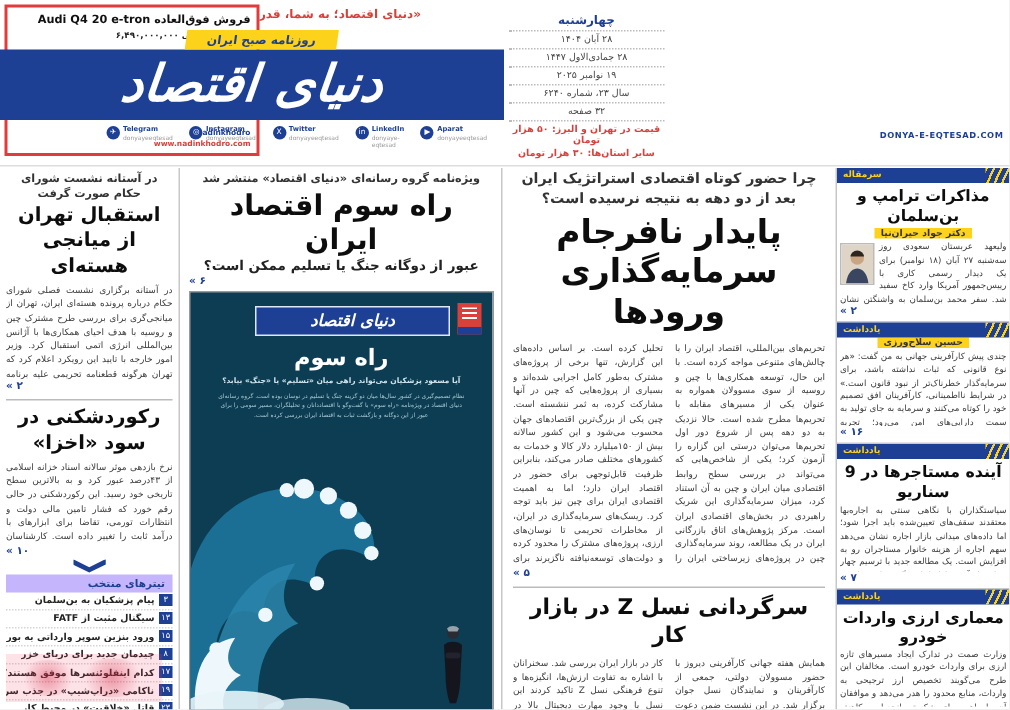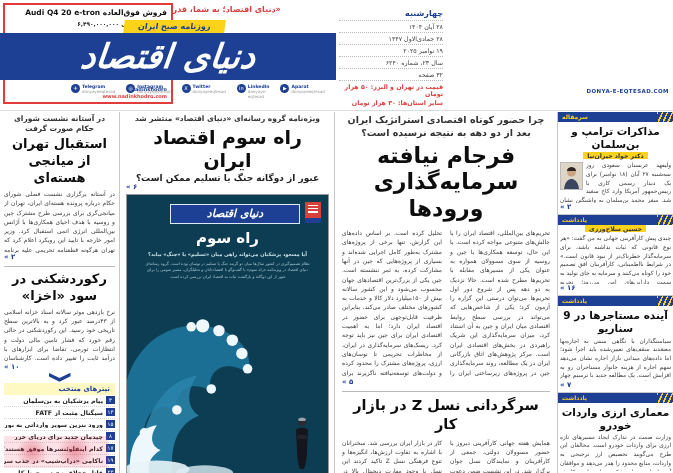--- a/index.html
+++ b/index.html
@@ -14,21 +14,21 @@
   .banner .mt{color:#fff;font-size:34px;font-weight:bold;font-style:italic;text-align:center;
               line-height:46px;letter-spacing:-2px;transform:skewX(-6deg);}
   .website{top:88px;right:4px;font-size:5.5px;font-weight:bold;color:#1d3f94;letter-spacing:.4px;z-index:3;}
   .socialbar{top:84px;right:352px;width:250px;display:flex;gap:11px;direction:ltr;z-index:3;}
   .soc{display:flex;gap:2px;align-items:flex-start;}
   .sic{width:9px;height:9px;border-radius:50%;background:#1d3f94;color:#fff;font-size:5px;
        line-height:9px;text-align:center;flex:0 0 9px;font-style:normal;}
   .soc .tx{display:flex;flex-direction:column;}
   .sn{font-size:4.5px;font-weight:bold;color:#1d3f94;line-height:5px;}
   .sh{font-size:4px;color:#999;line-height:5px;}
-  .dates{top:8px;right:230px;width:104px;}
+  .dates{top:8px;right:230px;width:104px;text-align:center;}
   .dates .wd{font-size:8px;font-weight:bold;color:#1d3f94;border-bottom:1px dotted #bbb;padding:1px 0 2px;}
   .dates .dl{font-size:6.3px;color:#444;border-bottom:1px dotted #bbb;padding:2px 0;}
   .dates .pr{font-size:6.3px;font-weight:bold;color:#d8403c;padding:2px 0 0;}
   
   .ad{top:3px;left:3px;width:170px;height:101px;border:2px solid #e23b3b;background:#fff;box-sizing:border-box;}
   .ad-title{position:absolute;top:3px;right:4px;width:160px;font-size:7.5px;font-weight:bold;color:#111;}
   .ad-bullets{position:absolute;top:16px;right:4px;width:96px;}
   .ad-b{font-size:5.8px;font-weight:bold;color:#222;margin-bottom:2px;}
   .ad-b:before{content:"";display:inline-block;width:3px;height:3px;background:#e23b3b;margin-left:2px;}
   .ad-car{position:absolute;left:3px;top:22px;width:72px;height:46px;}
@@ -45,21 +45,21 @@
   .kick{font-size:7.5px;font-weight:bold;color:#333;text-align:center;line-height:1.35;}
   .hl{font-weight:bold;color:#0d0d0d;text-align:center;}
   .bt{font-size:6px;line-height:1.55;text-align:justify;color:#3a3a3a;overflow:hidden;}
   .ref{direction:ltr;text-align:left;font-size:7px;font-weight:bold;color:#1d3f94;line-height:9px;}
   .div{height:1px;background:#bbb;margin:4px 0;}
   
   .col-left{left:0;top:112px;width:119px;padding:2px 4px;box-sizing:border-box;}
   .col-left .hl1{font-size:13px;line-height:1.3;margin:2px 0;}
   
   .chev{width:22px;height:9px;background:#1d3f94;clip-path:polygon(0 0,50% 60%,100% 0,100% 40%,50% 100%,0 40%);margin:1px auto 0;}
-  .listhead{background:#fef9c3;color:#1d3f94;font-size:7px;font-weight:bold;padding:2px 5px;margin-top:1px;}
+  .listhead{background:#c4b5fd;color:#1d3f94;font-size:7px;font-weight:bold;padding:2px 5px;margin-top:1px;}
   .lrow{display:flex;align-items:center;gap:3px;border-bottom:1px dotted #d5d5d5;padding:1.5px 0;}
   .lnum{flex:0 0 9px;width:9px;height:8px;background:#1d3f94;color:#fff;font-size:5.5px;line-height:8px;text-align:center;}
   .ltx{font-size:6.3px;font-weight:bold;color:#222;white-space:nowrap;overflow:hidden;}
   .wm{left:4px;top:436px;width:104px;height:32px;background:rgba(240,80,110,.16);z-index:2;pointer-events:none;overflow:hidden;}
   .wm i{position:absolute;background:radial-gradient(circle,rgba(210,30,60,.38),transparent 70%);border-radius:50%;}
   .wm i.a{width:40px;height:24px;left:8px;top:4px;}
   .wm i.b{width:46px;height:26px;left:48px;top:3px;}
   
   .col-mid{left:122px;top:112px;width:211px;padding:2px 4px;box-sizing:border-box;}
   .col-mid .hl1{font-size:19px;line-height:1.2;margin:2px 0 1px;}
@@ -288,21 +288,21 @@
       </svg>
     </div>
   </div>
 
   <div class="abs col-main">
     <div class="kick">
       <span>چرا حضور کوتاه اقتصادی استراتژیک ایران</span><br>
       <span>بعد از دو دهه به نتیجه نرسیده است؟</span>
     </div>
     <div class="hl hl1">
-      <span>فرجام نیافته</span><br>
+      <span>پایدار نافرجام</span><br>
       <span>سرمایه‌گذاری ورود‌ها</span>
     </div>
     <div class="bt cols2 b1">تحریم‌های بین‌المللی، اقتصاد ایران را با چالش‌های متنوعی مواجه کرده است. با این حال، توسعه همکاری‌ها با چین و روسیه از سوی مسوولان همواره به عنوان یکی از مسیرهای مقابله با تحریم‌ها مطرح شده است. حالا نزدیک به دو دهه پس از شروع دور اول تحریم‌ها می‌توان درستی این گزاره را آزمون کرد؛ یکی از شاخص‌هایی که می‌تواند در بررسی سطح روابط اقتصادی میان ایران و چین به آن استناد کرد، میزان سرمایه‌گذاری این شریک راهبردی در بخش‌های اقتصادی ایران است. مرکز پژوهش‌های اتاق بازرگانی ایران در یک مطالعه، روند سرمایه‌گذاری چین در پروژه‌های زیرساختی ایران را تحلیل کرده است. بر اساس داده‌های این گزارش، تنها برخی از پروژه‌های مشترک به‌طور کامل اجرایی شده‌اند و بسیاری از پروژه‌هایی که چین در آنها مشارکت کرده، به ثمر ننشسته است. چین یکی از بزرگ‌ترین اقتصادهای جهان محسوب می‌شود و این کشور سالانه بیش از ۱۵۰میلیارد دلار کالا و خدمات به کشورهای مختلف صادر می‌کند، بنابراین ظرفیت قابل‌توجهی برای حضور در اقتصاد ایران دارد؛ اما به اهمیت اقتصادی ایران برای چین نیز باید توجه کرد. ریسک‌های سرمایه‌گذاری در ایران، از مخاطرات تحریمی تا نوسان‌های ارزی، پروژه‌های مشترک را محدود کرده و دولت‌های توسعه‌نیافته ناگزیرند برای تشویق شرکت‌های خارجی به سرمایه‌گذاری، ثبات مقررات و تضمین‌های حقوقی را در دستور کار قرار دهند.</div>
     <div class="ref">« ۵</div>
     <div class="div"></div>
     <div class="hl hl2">سرگردانی نسل Z در بازار کار</div>
     <div class="bt cols2 b2">همایش هفته جهانی کارآفرینی دیروز با حضور مسوولان دولتی، جمعی از کارآفرینان و نمایندگان نسل جوان برگزار شد. در این نشست ضمن دعوت از کارآفرینان برتر حوزه توسعه کسب‌وکار، چالش‌های نسل جدید نیروی کار در بازار ایران بررسی شد. سخنرانان با اشاره به تفاوت ارزش‌ها، انگیزه‌ها و تنوع فرهنگی نسل Z تاکید کردند این نسل با وجود مهارت دیجیتال بالا در یافتن شغل پایدار سرگردان است و سیاستگذار باید میان آموزش، مهارت و بازار کار پیوند برقرار کند. معاون توسعه کارآفرینی وزارت تعاون، کار و رفاه اجتماعی نیز از تدوین بسته حمایتی برای اشتغال جوانان خبر داد.</div>
 
   </div>
 

